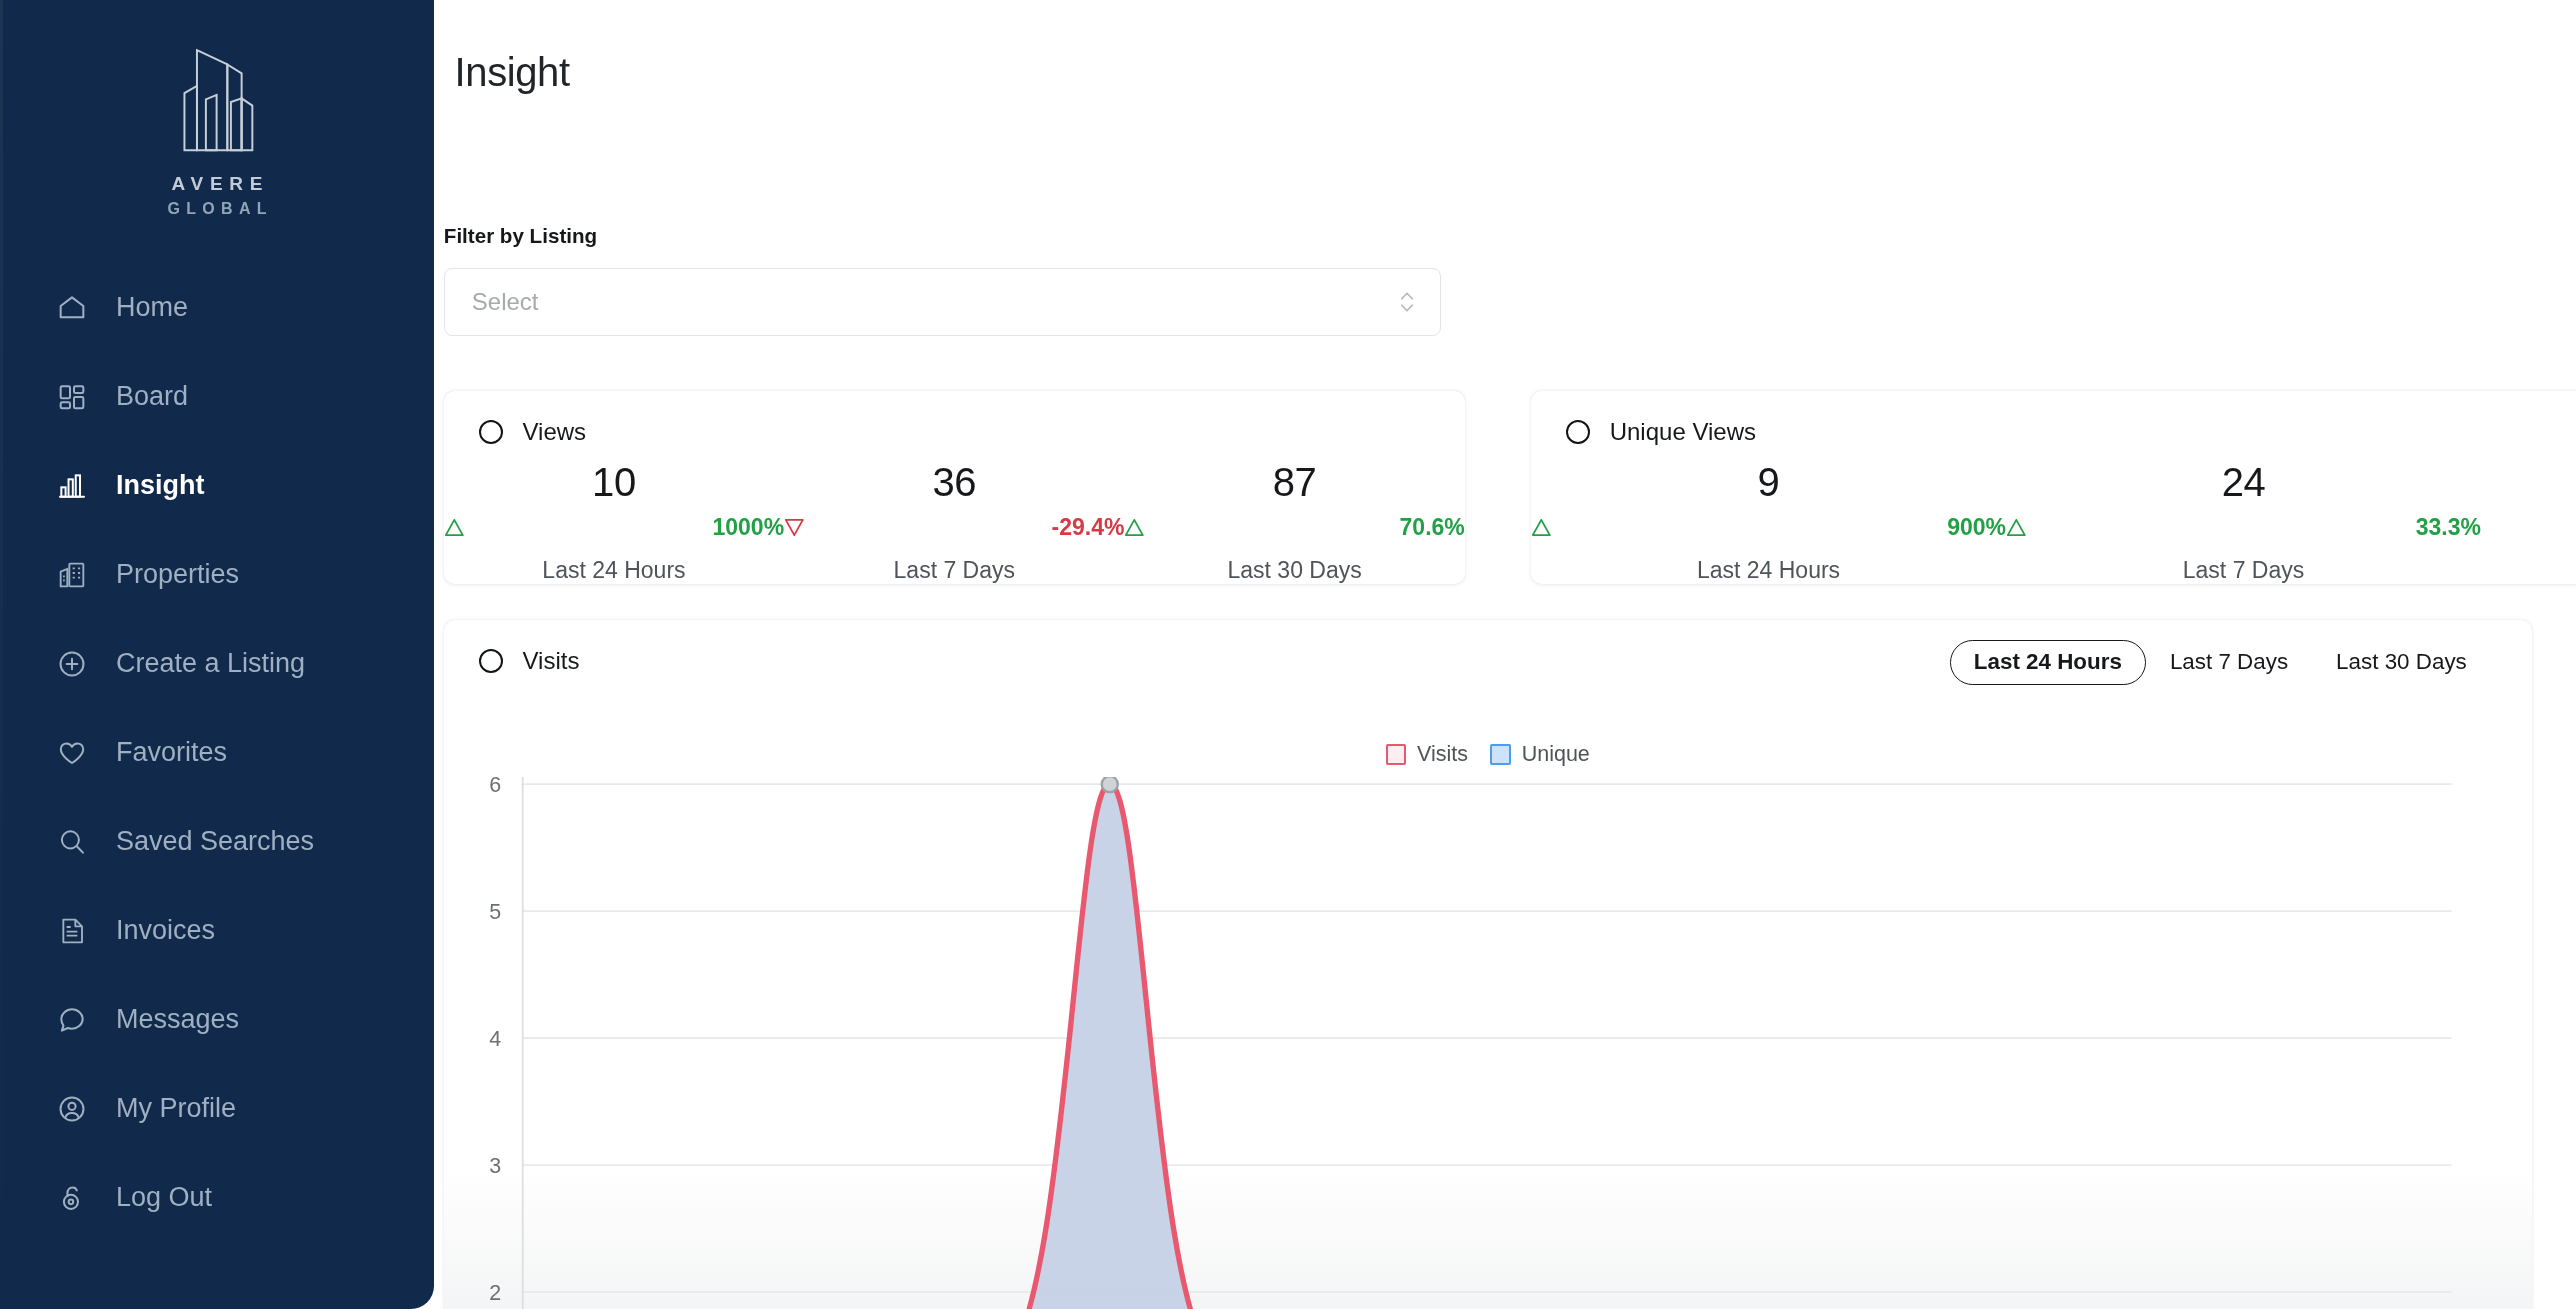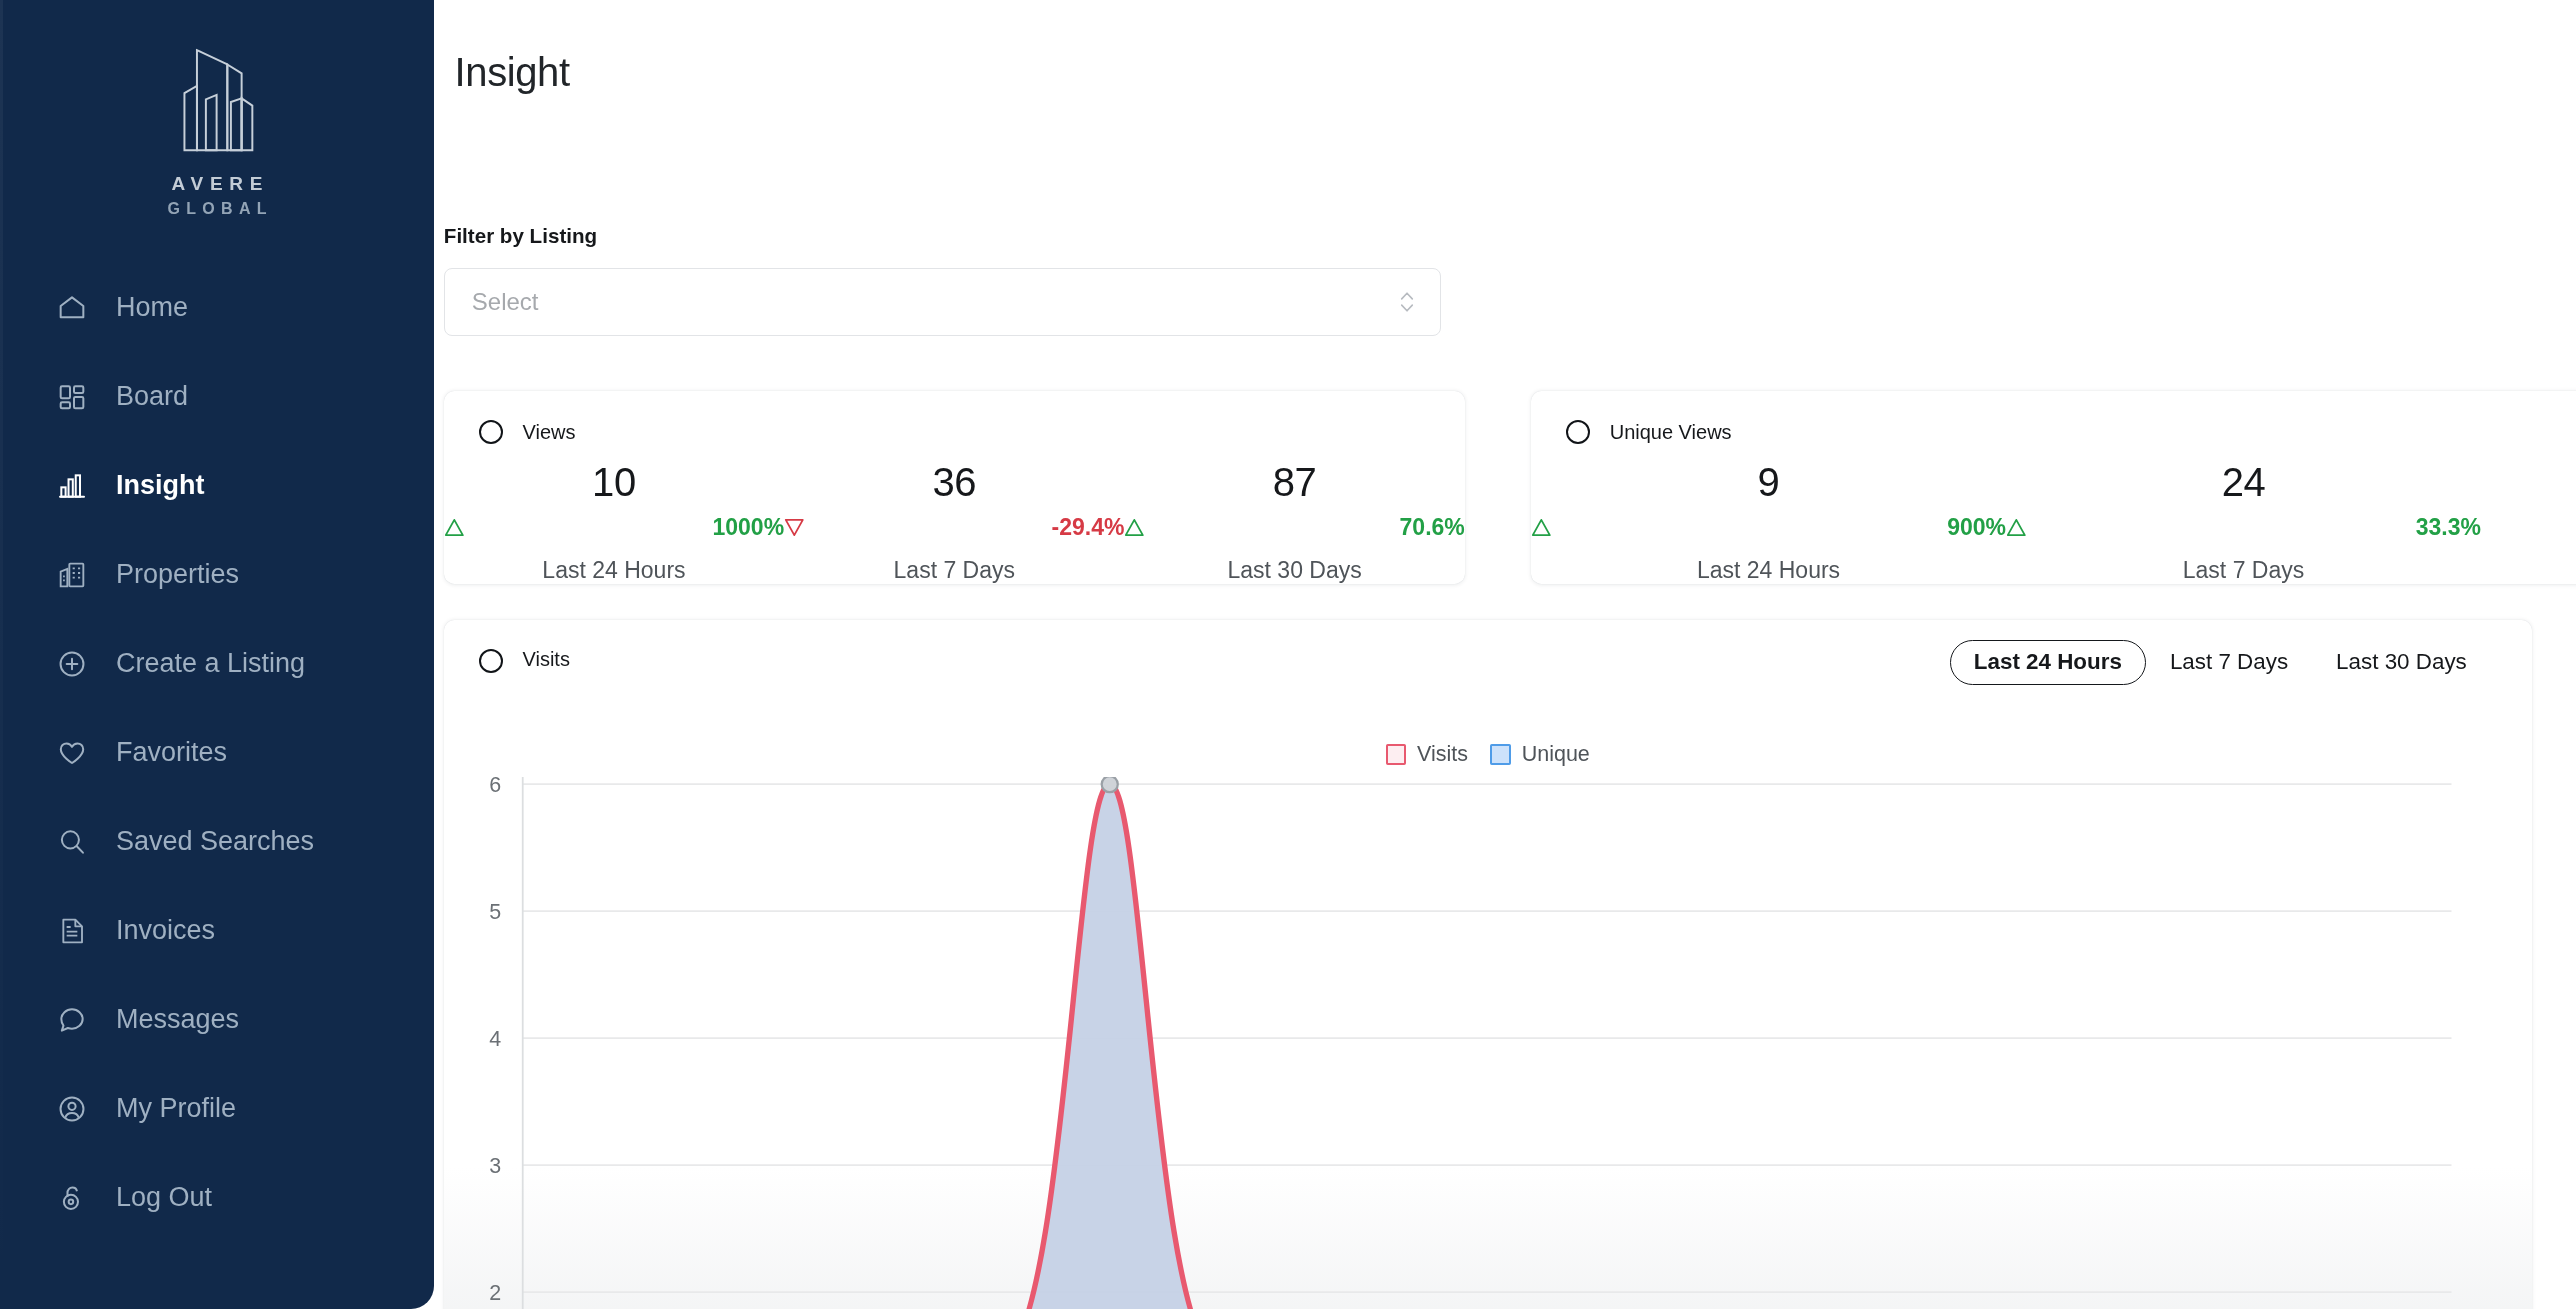--- a/index.html
+++ b/index.html
@@ -140,21 +140,21 @@
     align-items: center;
     padding: 29px 0 0 35px;
   }
   .circle-ico {
     width: 24px; height: 24px;
     border: 2.3px solid #111418;
     border-radius: 50%;
     flex: 0 0 24px;
     margin-right: 19.7px;
   }
-  .card-title { font-size: 20px; color: #16181b; line-height: 1; }
+  .card-title { font-size: 24px; color: #16181b; line-height: 1; }
 
   .metric-row { display: flex; margin-top: 18px; }
   .metric { flex: 1 1 0; text-align: center; }
   .metric-value {
     font-size: 40px;
     color: #16181b;
     line-height: 1;
     font-weight: 400;
     letter-spacing: -0.4px;
   }

